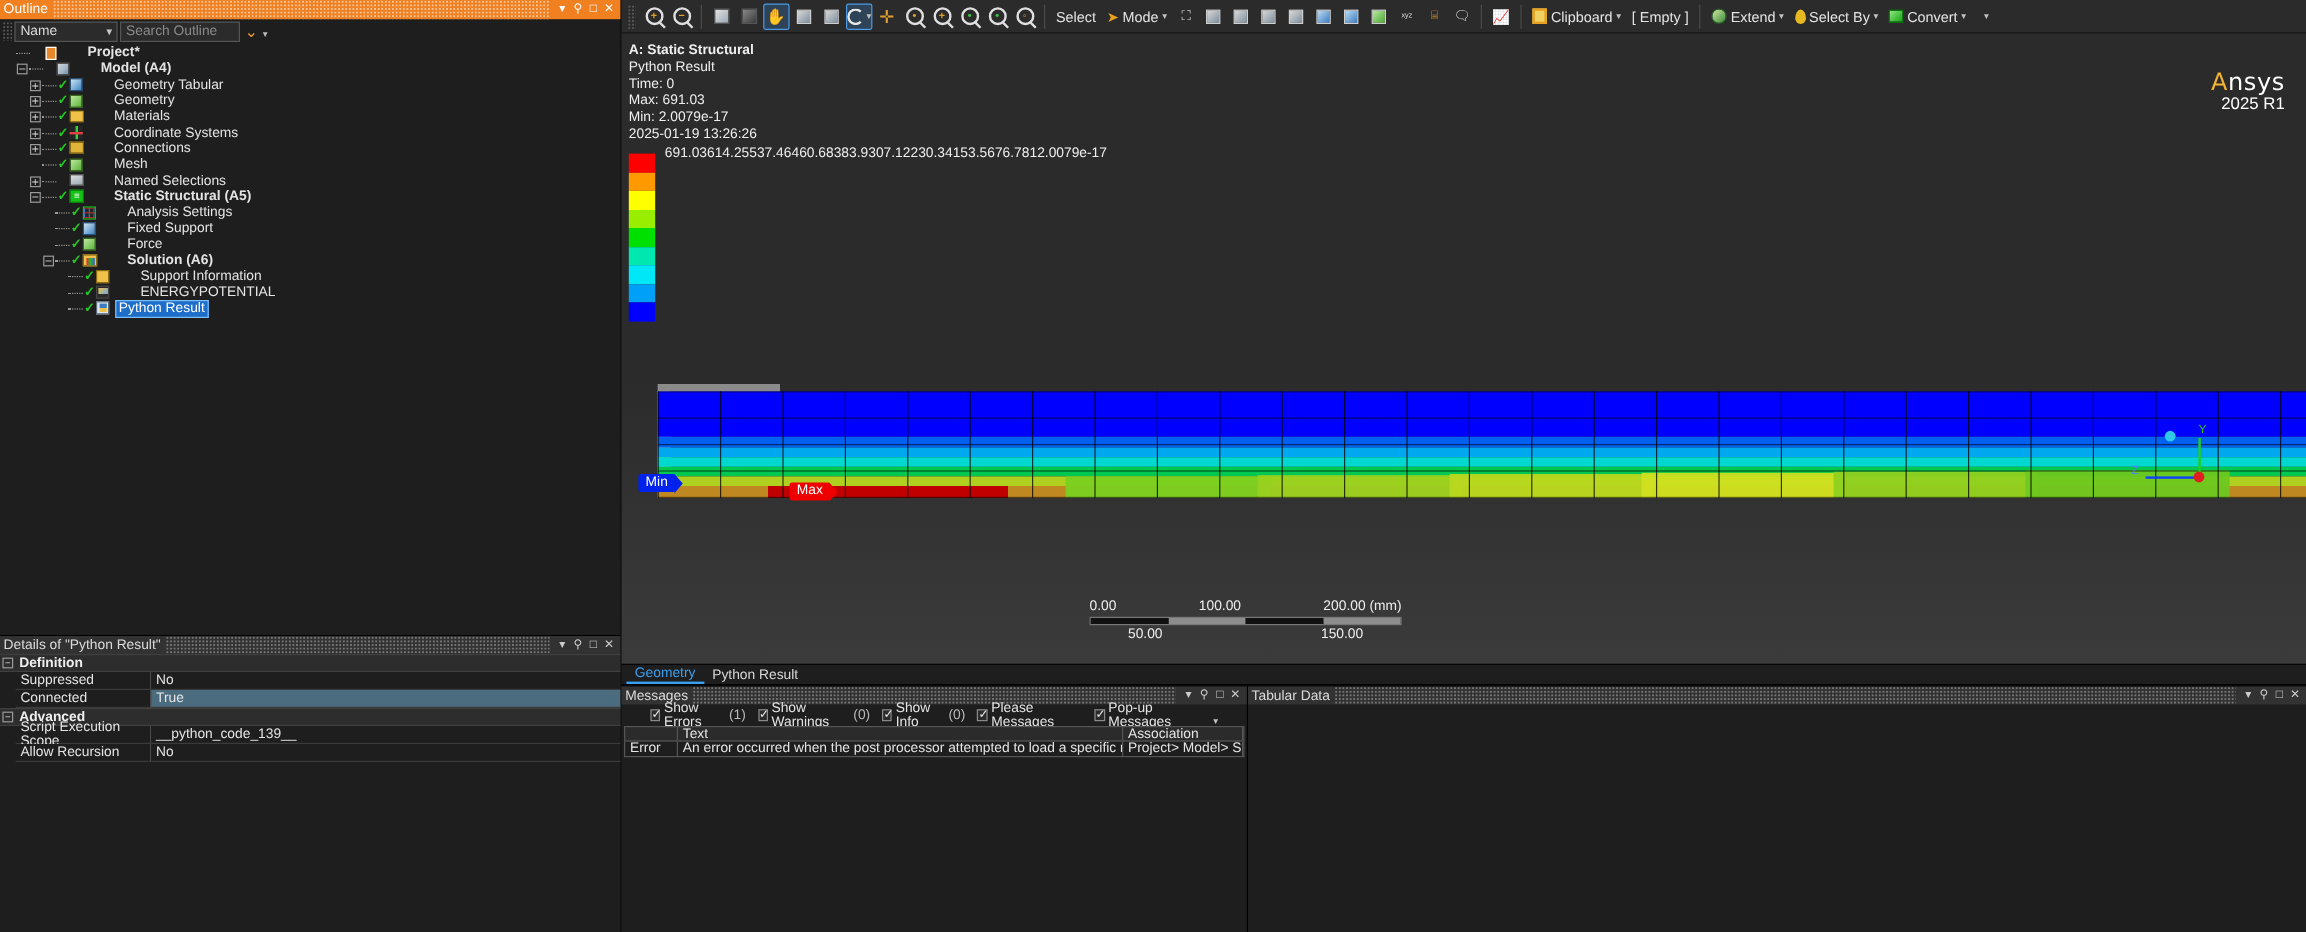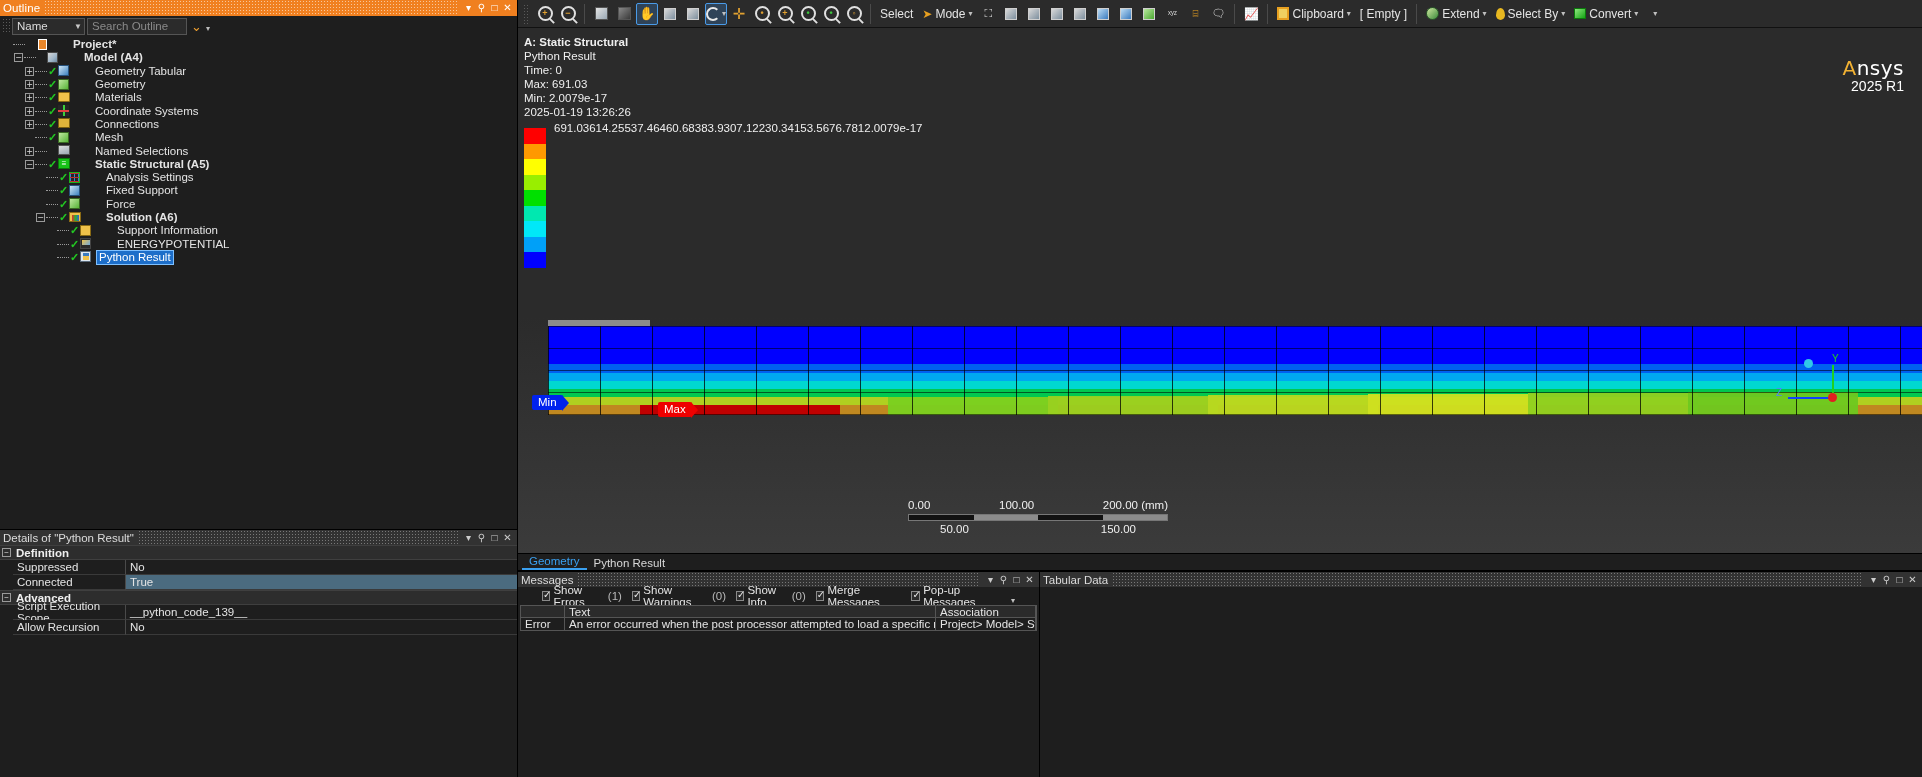--- a/index.html
+++ b/index.html
@@ -33,21 +33,21 @@
   .panel-title-dark .dots { flex:1; height:100%; margin:0 4px;
     background-image:radial-gradient(circle, rgba(190,190,190,.5) 0.7px, transparent 0.8px);
     background-size:3px 3px; background-position:0 3px; }
   .panel-title-dark .tbtn { width:13px; text-align:center; font-size:10px; cursor:pointer; color:#ccc; line-height:1;}
 
   
   .search-row { height:20px; background:#1e1e1e; display:flex; align-items:center; padding:1px 2px; flex:none; gap:2px;}
   .grip { width:8px; height:16px;
     background-image:radial-gradient(circle, #5a5a5a 0.8px, transparent 0.9px);
     background-size:3px 3px; }
-  .combo { width:73px; height:17px; background:#2b2b2b; border:1px solid #555; display:flex; align-items:center; justify-content:space-between; padding:0 2px 0 4px; color:#ddd; font-size:11.5px;}
+  .combo { width:86px; height:17px; background:#2b2b2b; border:1px solid #555; display:flex; align-items:center; justify-content:space-between; padding:0 2px 0 4px; color:#ddd; font-size:11.5px;}
   .combo .arr { font-size:8px; color:#c8c8c8; }
   .search-box { width:100px; height:17px; background:#2b2b2b; border:1px solid #555; display:flex; align-items:center; padding:0 4px; color:#8a8a8a; font-size:11.5px;}
   .chev-y { color:#f0a030; font-size:13px; line-height:1; padding:0 2px; }
   .smallcaret { color:#bbb; font-size:8px; align-self:flex-end; padding-bottom:2px;}
 
   
   .tree { flex:1; overflow:hidden; background:#1e1e1e; padding-top:2px; position:relative; }
   .tnode { height:13.3px; display:flex; align-items:center; font-size:11.5px; color:#e4e4e4; white-space:nowrap; }
   .tnode .ind { display:inline-block; }
   .exp { width:9px; height:9px; border:1px solid #9a9a9a; color:#dcdcdc; font-size:8px; line-height:7px; text-align:center;
@@ -724,21 +724,21 @@
               <span>Show Warnings</span>
               <span class="cnt">(0)</span>
             </div>
             <div class="msg-opt">
               <span class="cb on"></span>
               <span>Show Info</span>
               <span class="cnt">(0)</span>
             </div>
             <div class="msg-opt">
               <span class="cb on"></span>
-              <span>Merge Messages</span>
+              <span>Please Messages</span>
             </div>
             <div class="msg-opt">
               <span class="cb on"></span>
               <span>Pop-up Messages</span>
             </div>
             <span class="caret" style="align-self: flex-end;">▾</span>
           </div>
         <div class="msg-table">
           <div class="mt-head">
             <div class="c1"></div>

